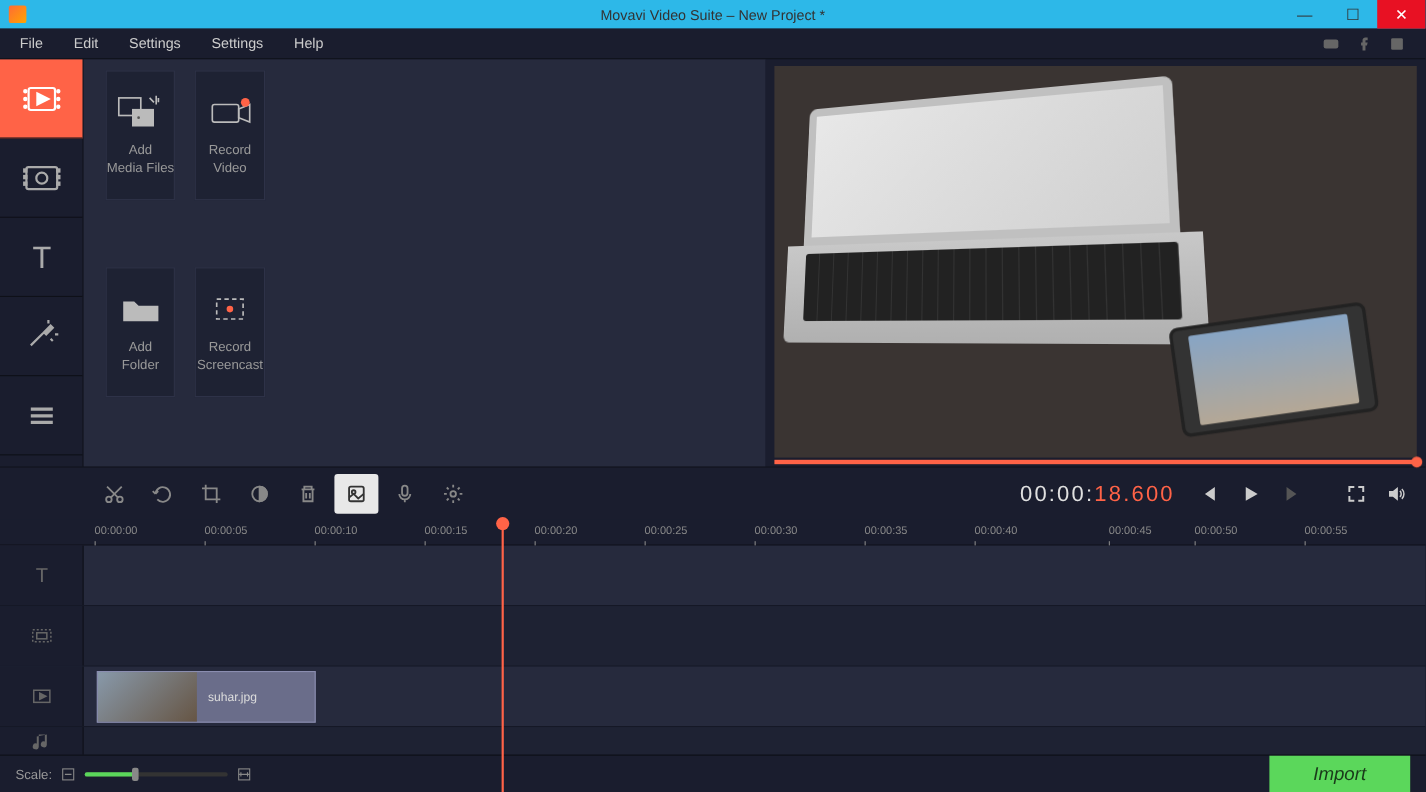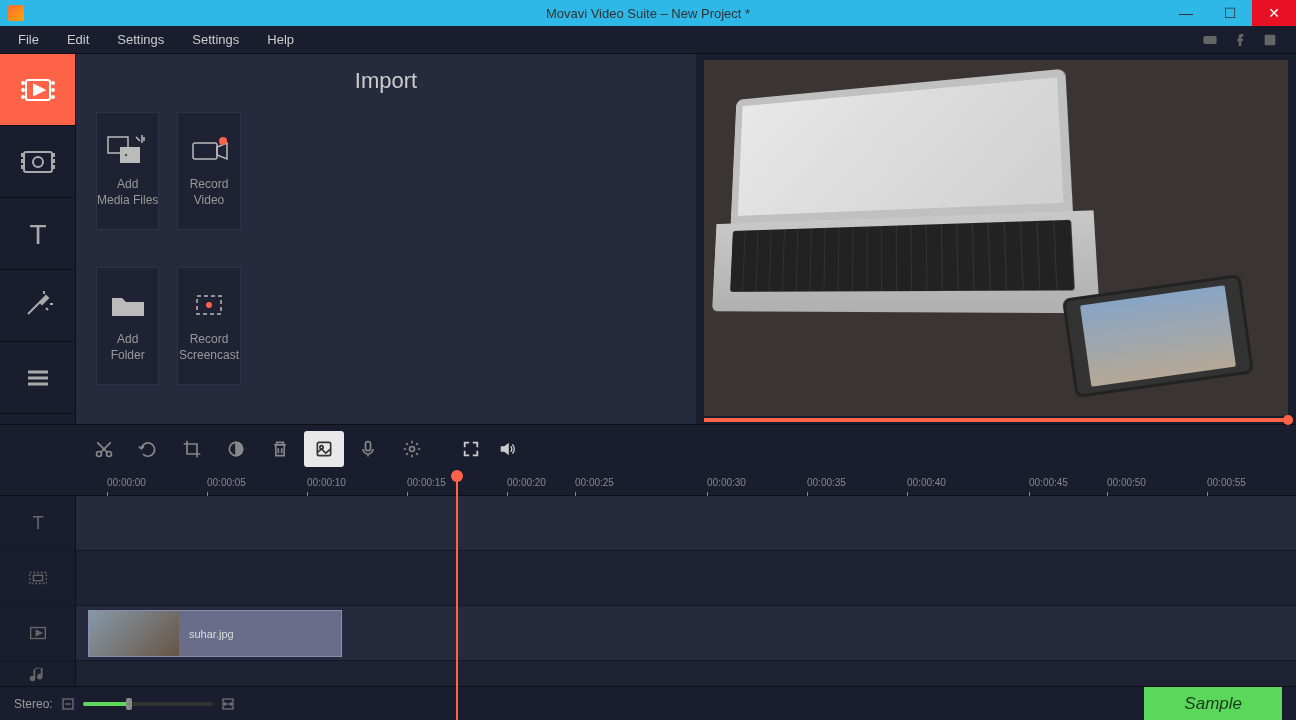--- a/index.html
+++ b/index.html
@@ -66,31 +66,31 @@
 .tc-orange { color: #ff6347; }
 .play-controls { display: flex; gap: 16px; align-items: center; }
 .play-btn { color: #ccc; cursor: pointer; width: 22px; height: 22px; display:flex; align-items:center; justify-content:center; }
 .play-btn.dim { color: #555; }
 .play-btn svg { width: 18px; height: 18px; }
 .right-controls { display: flex; gap: 14px; align-items: center; padding-right: 16px; margin-left: 20px; }
 
 
 .timeline { background: #1e2233; }
 .time-ruler { height: 24px; display: flex; padding-left: 76px; background: #1a1d2e; border-bottom: 1px solid #0e1018; position: relative; }
-.time-mark { position: absolute; color: #888; font-size: 10px; top: 5px; margin-left: 21px; }
+.time-mark { position: absolute; color: #888; font-size: 10px; top: 5px; }
 .time-mark::before { content:''; position:absolute; left:0; top:15px; width:1px; height:4px; background:#888; }
 .playhead { position: absolute; left: 456px; top: 0; width: 2px; height: 260px; background: #ff6347; z-index: 5; }
 .playhead::before { content:''; position:absolute; top:-2px; left:-5px; width:12px; height:12px; background:#ff6347; border-radius:50%; }
 .tracks { position: relative; }
 .track { height: 55px; display: flex; border-bottom: 1px solid #151826; background: #262a3d; }
 .track.alt { background: #1e2233; }
 .track-head { width: 76px; display: flex; align-items: center; justify-content: center; color: #666; background: #1a1d2e; border-right: 1px solid #0e1018; }
 .track-head svg { width: 22px; height: 22px; }
 .track-content { flex: 1; position: relative; }
-.clip { position: absolute; left: 12px; top: 4px; height: 47px; width: 254px; background: #6a6d8a; border: 1px solid #8a8db0; display: flex; align-items: center; }
+.clip { position: absolute; left: 12px; top: 4px; height: 47px; width: 199px; background: #6a6d8a; border: 1px solid #8a8db0; display: flex; align-items: center; }
 .clip-thumb { width: 90px; height: 100%; background: linear-gradient(135deg, #8899aa, #665544); }
 .clip-label { color: #ddd; font-size: 11px; padding-left: 10px; }
 
 
 .statusbar { position: absolute; bottom: 0; left: 0; right: 0; height: 34px; background: #1a1d2e; border-top: 1px solid #0e1018; display: flex; align-items: center; padding: 0 14px; color: #999; font-size: 12px; }
 .scale-label { margin-right: 8px; }
 .scale-ctrl { display: flex; align-items: center; gap: 8px; }
 .scale-slider { width: 130px; height: 4px; background: #333; position: relative; border-radius: 2px; }
 .scale-fill { position: absolute; left: 0; top: 0; height: 100%; width: 35%; background: #5bd75b; border-radius: 2px; }
 .scale-thumb { position: absolute; left: 33%; top: -4px; width: 6px; height: 12px; background: #888; border-radius: 2px; }
@@ -173,21 +173,20 @@
     <div class="vtool">
       <svg viewBox="0 0 36 36" stroke="currentColor" stroke-width="3">
           <line x1="8" y1="12" x2="28" y2="12"></line>
           <line x1="8" y1="18" x2="28" y2="18"></line>
           <line x1="8" y1="24" x2="28" y2="24"></line>
         </svg>
     </div>
   </div>
 
   <div class="import-panel">
-    <div class="import-title">Import</div>
     <div class="import-body">
       <div class="import-grid">
         <div class="import-tile">
           <svg viewBox="0 0 44 34" fill="none" stroke="currentColor" stroke-width="1.5">
               <rect x="2" y="4" width="20" height="16"></rect>
               <rect x="14" y="14" width="20" height="16" fill="#bbb" stroke="none"></rect>
               <path d="M30 4 L34 8 M36 2 L36 10 M38 4 L38 8"></path>
               <circle cx="20" cy="22" r="2" fill="#555"></circle>
             </svg>
           <span style="white-space:pre-line">Add
@@ -278,20 +277,42 @@
           <path d="M6 12 A6 6 0 0 0 18 12 M12 18 L12 21"></path>
         </svg>
       </div>
     <div class="tool-btn">
         <svg viewBox="0 0 24 24" fill="none" stroke="currentColor" stroke-width="2">
           <circle cx="12" cy="12" r="3"></circle>
           <path d="M12 2 L12 5 M12 19 L12 22 M2 12 L5 12 M19 12 L22 12 M5 5 L7 7 M17 17 L19 19 M5 19 L7 17 M17 7 L19 5"></path>
         </svg>
       </div>
   </div>
+  <div class="timecode">
+    <div class="tc-display">
+      <span class="tc-white">00:00:</span><span class="tc-orange">18.600</span>
+    </div>
+    <div class="play-controls">
+      <div class="play-btn">
+          <svg viewBox="0 0 20 20" fill="currentColor">
+            <path d="M4 3 L4 17 M6 10 L16 3 L16 17 Z"></path>
+          </svg>
+        </div>
+      <div class="play-btn">
+          <svg viewBox="0 0 20 20" fill="currentColor">
+            <path d="M5 3 L17 10 L5 17 Z"></path>
+          </svg>
+        </div>
+      <div class="play-btn dim">
+          <svg viewBox="0 0 20 20" fill="currentColor">
+            <path d="M16 3 L16 17 M4 3 L14 10 L4 17 Z"></path>
+          </svg>
+        </div>
+    </div>
+  </div>
   <div class="right-controls">
     <div class="play-btn">
         <svg viewBox="0 0 20 20" fill="none" stroke="currentColor" stroke-width="2">
           <path d="M3 8 L3 3 L8 3 M12 3 L17 3 L17 8 M17 12 L17 17 L12 17 M8 17 L3 17 L3 12"></path>
         </svg>
       </div>
     <div class="play-btn">
         <svg viewBox="0 0 20 20" fill="currentColor">
           <path d="M3 7 L7 7 L12 3 L12 17 L7 13 L3 13 Z"></path>
           <path d="M14 7 A4 4 0 0 1 14 13 M16 5 A7 7 0 0 1 16 15" fill="none" stroke="currentColor" stroke-width="1.5"></path>
@@ -301,21 +322,21 @@
 </div>
 
 <div class="timeline">
   <div class="time-ruler">
     <div class="playhead"></div>
   <div class="time-mark" style="left: 86px;">00:00:00</div>
       <div class="time-mark" style="left: 186px;">00:00:05</div>
       <div class="time-mark" style="left: 286px;">00:00:10</div>
       <div class="time-mark" style="left: 386px;">00:00:15</div>
       <div class="time-mark" style="left: 486px;">00:00:20</div>
-      <div class="time-mark" style="left: 554px;">00:00:25</div>
+      <div class="time-mark" style="left: 586px;">00:00:25</div>
       <div class="time-mark" style="left: 686px;">00:00:30</div>
       <div class="time-mark" style="left: 786px;">00:00:35</div>
       <div class="time-mark" style="left: 886px;">00:00:40</div>
       <div class="time-mark" style="left: 1008px;">00:00:45</div>
       <div class="time-mark" style="left: 1086px;">00:00:50</div>
       <div class="time-mark" style="left: 1186px;">00:00:55</div>
     </div>
   <div class="tracks">
     <div class="track">
       <div class="track-head">
@@ -353,31 +374,31 @@
           <svg viewBox="0 0 24 24" fill="currentColor" width="16" height="16">
             <path d="M9 4 L9 16 A3 3 0 1 1 7 13 L7 6 L17 4 L17 14 A3 3 0 1 1 15 11 L15 4 Z"></path>
           </svg>
         </div>
       <div class="track-content"></div>
     </div>
   </div>
 </div>
 
 <div class="statusbar">
-  <span class="scale-label">Stereo:</span>
+  <span class="scale-label">Scale:</span>
   <div class="scale-ctrl">
     <svg width="14" height="14" viewBox="0 0 14 14" fill="none" stroke="#888">
         <rect x="2" y="2" width="10" height="10"></rect>
         <line x1="4" y1="7" x2="10" y2="7"></line>
       </svg>
     <div class="scale-slider">
       <div class="scale-fill"></div>
         <div class="scale-thumb"></div>
     </div>
     <svg width="14" height="14" viewBox="0 0 14 14" fill="none" stroke="#888">
         <rect x="2" y="2" width="10" height="10"></rect>
         <line x1="2" y1="7" x2="12" y2="7"></line>
         <line x1="4" y1="5" x2="4" y2="9"></line>
         <line x1="10" y1="5" x2="10" y2="9"></line>
       </svg>
   </div>
-  <div class="export-btn">Sample</div>
+  <div class="export-btn">Import</div>
 </div>
 
 </body></html>

